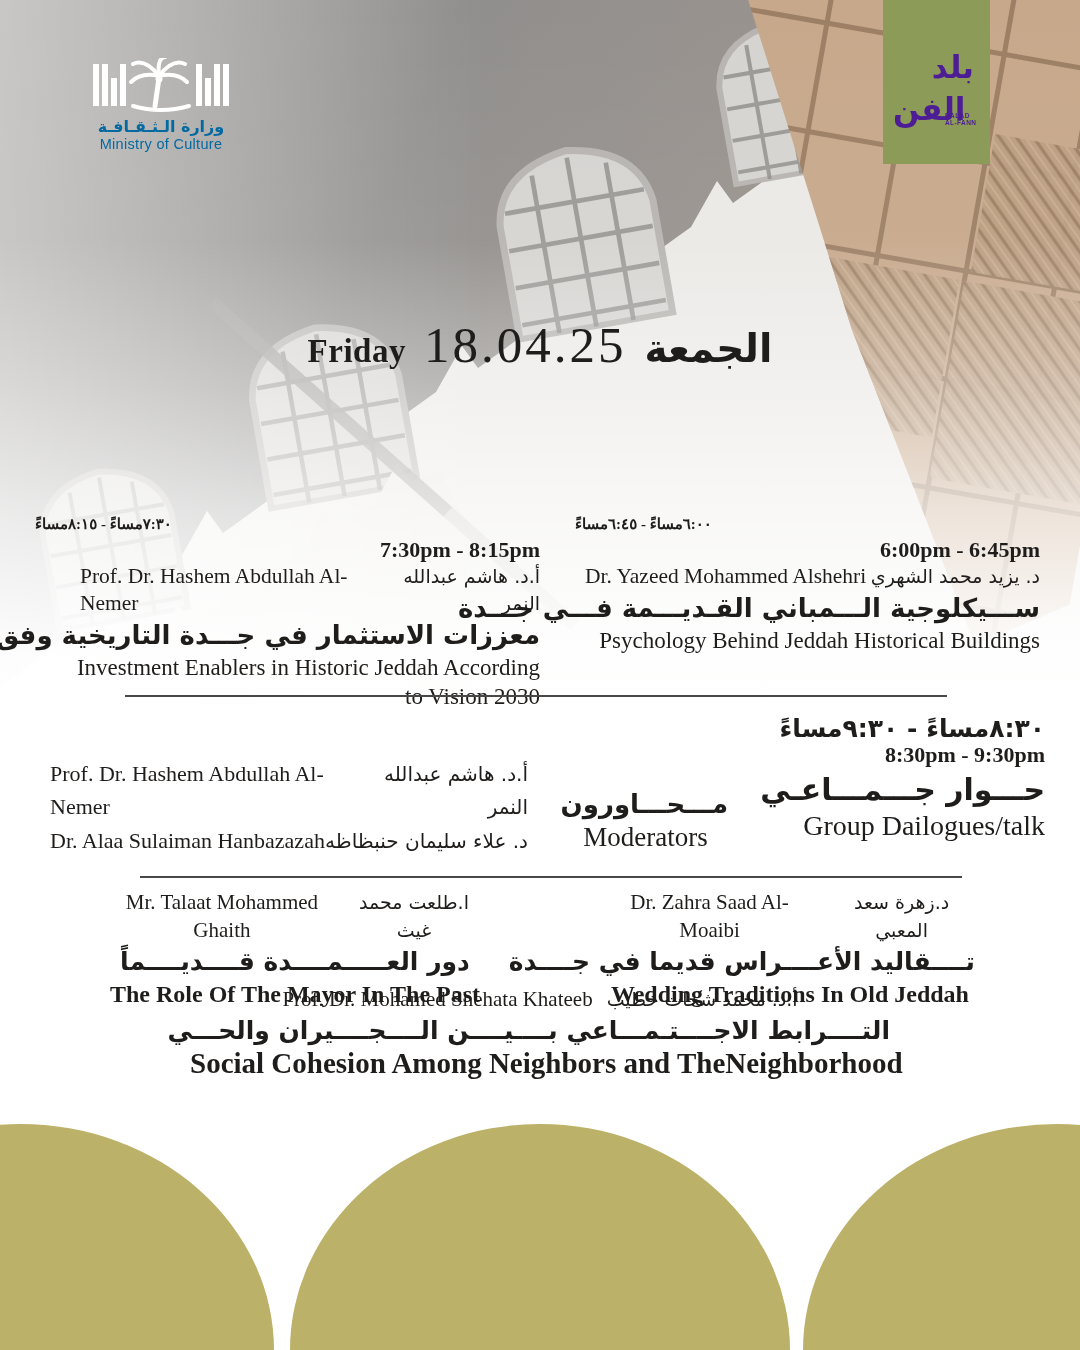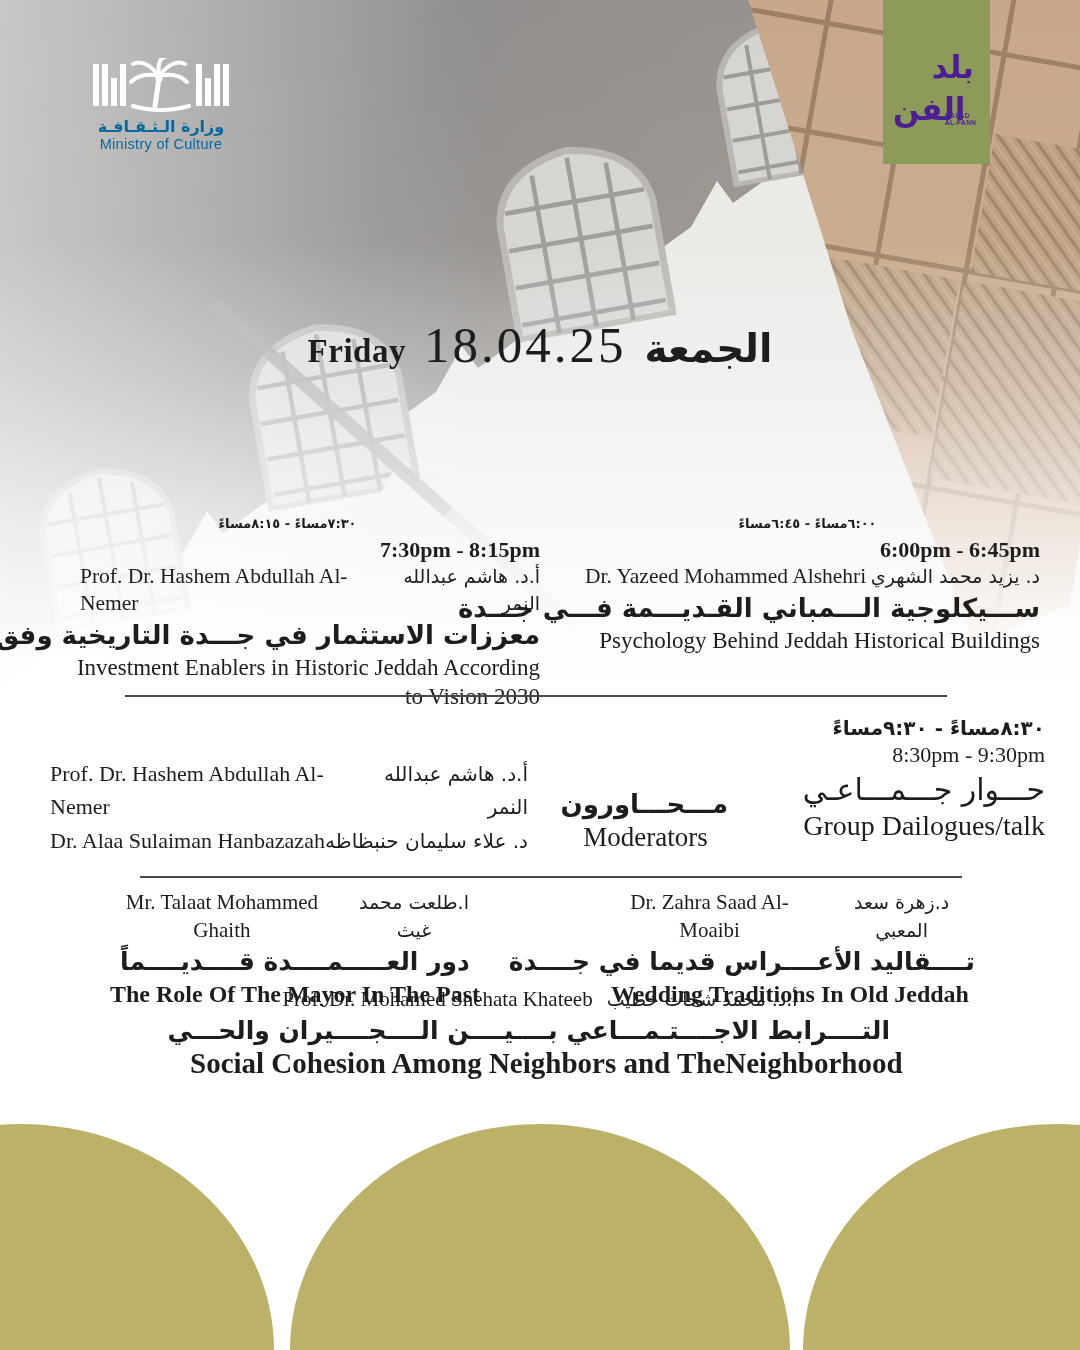--- a/index.html
+++ b/index.html
@@ -21,21 +21,21 @@
   .balad .b-top{position:absolute;top:52px;right:16px;font-size:31px;line-height:30px;font-weight:700;}
   .balad .b-bottom{position:absolute;top:92px;left:10px;font-size:31px;line-height:34px;font-weight:700;}
   .balad .b-latin{position:absolute;top:112px;left:62px;font-size:6.5px;line-height:7px;letter-spacing:.4px;font-family:"Liberation Sans","DejaVu Sans",sans-serif;font-weight:700;}
   
   .date-row{left:0;top:316px;width:1080px;display:flex;justify-content:center;align-items:baseline;gap:18px;z-index:2;}
   .date-day{font-size:33px;font-weight:700;letter-spacing:.5px;}
   .date-num{font-size:51px;letter-spacing:3px;}
   .date-ar{font-size:39px;font-weight:600;}
   
   .session{z-index:2;}
-  .session .t-ar{font-size:13px;font-weight:700;line-height:24px;text-align:center;}
+  .session .t-ar{font-size:15px;font-weight:700;line-height:24px;text-align:left;font-family:Liberation Serif, serif;}
   .session .t-en{font-size:22px;font-weight:700;line-height:27px;text-align:right;}
   .session .spk{display:flex;justify-content:space-between;align-items:baseline;line-height:27px;}
   .session .spk .s-en{font-size:21.5px;}
   .session .spk .s-ar{font-size:19px;}
   .session .ti-ar{font-size:26px;font-weight:700;line-height:36px;text-align:right;white-space:nowrap;}
   .session .ti-en{font-size:23px;font-weight:400;line-height:29px;text-align:right;}
   .session-a{left:35px;top:512px;width:505px;}
   .session-a .spk{padding-left:45px;}
   .session-b{left:575px;top:512px;width:465px;}
   .session-b .spk{padding-left:10px;}
@@ -45,23 +45,23 @@
   .rule-2{left:140px;top:876px;width:822px;}
   
   .mod-left{left:50px;top:757px;width:478px;z-index:2;}
   .mod-left .row{display:flex;justify-content:space-between;align-items:baseline;line-height:33px;}
   .mod-left .p-en{font-size:22px;}
   .mod-left .p-ar{font-size:20px;}
   .mod-mid{left:563px;top:752px;width:165px;text-align:center;z-index:2;}
   .mod-mid .h-ar{font-size:26px;font-weight:700;line-height:38px;white-space:nowrap;margin-top:33px;}
   .mod-mid .h-en{font-size:27px;line-height:28px;}
   .group{left:770px;top:716px;width:275px;text-align:right;z-index:2;}
-  .group .t-ar{font-size:20px;font-weight:700;line-height:25px;}
-  .group .t-en{font-size:22px;font-weight:400;line-height:28px;}
-  .group .g-ar{font-size:30px;font-weight:400;line-height:42px;white-space:nowrap;}
+  .group .t-ar{font-size:25px;font-weight:700;line-height:25px;}
+  .group .t-en{font-size:22px;font-weight:700;line-height:28px;}
+  .group .g-ar{font-size:30px;font-weight:700;line-height:42px;white-space:nowrap;}
   .group .g-en{font-size:28px;line-height:30px;white-space:nowrap;}
   
   .talk{text-align:center;z-index:2;}
   .talk .spk{display:flex;justify-content:center;gap:14px;align-items:baseline;line-height:28px;}
   .talk .s-en{font-size:21px;}
   .talk .s-ar{font-size:19px;}
   .talk .ti-ar{font-size:25px;font-weight:700;line-height:36px;white-space:nowrap;}
   .talk .ti-en{font-size:24px;font-weight:700;line-height:28px;white-space:nowrap;}
   .talk-left{left:110px;top:888px;width:370px;}
   .talk-right{left:605px;top:888px;width:370px;}

